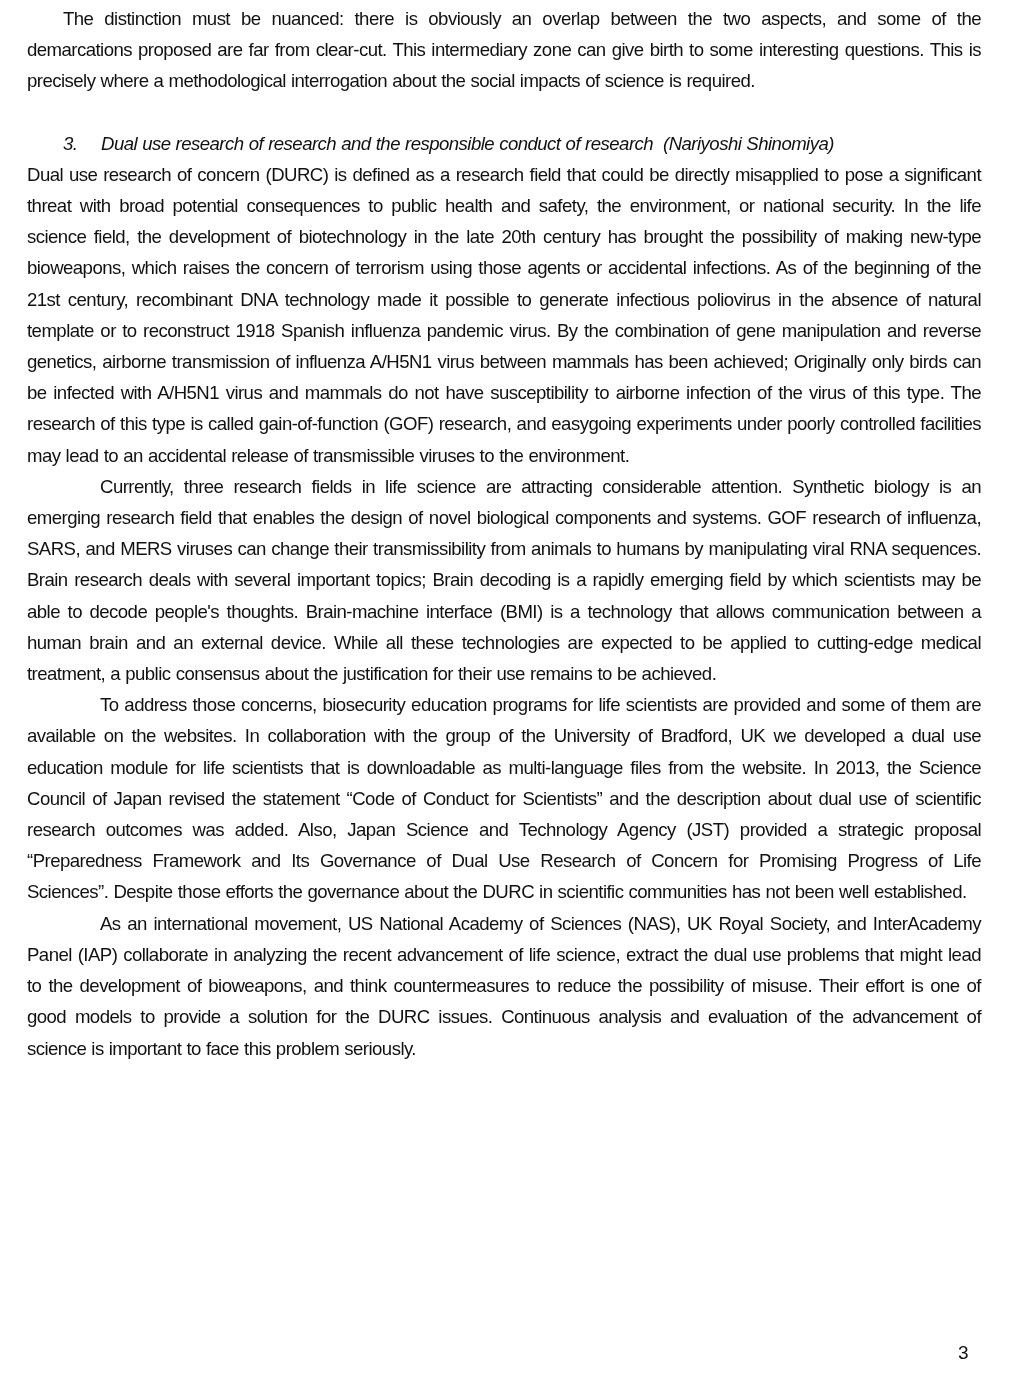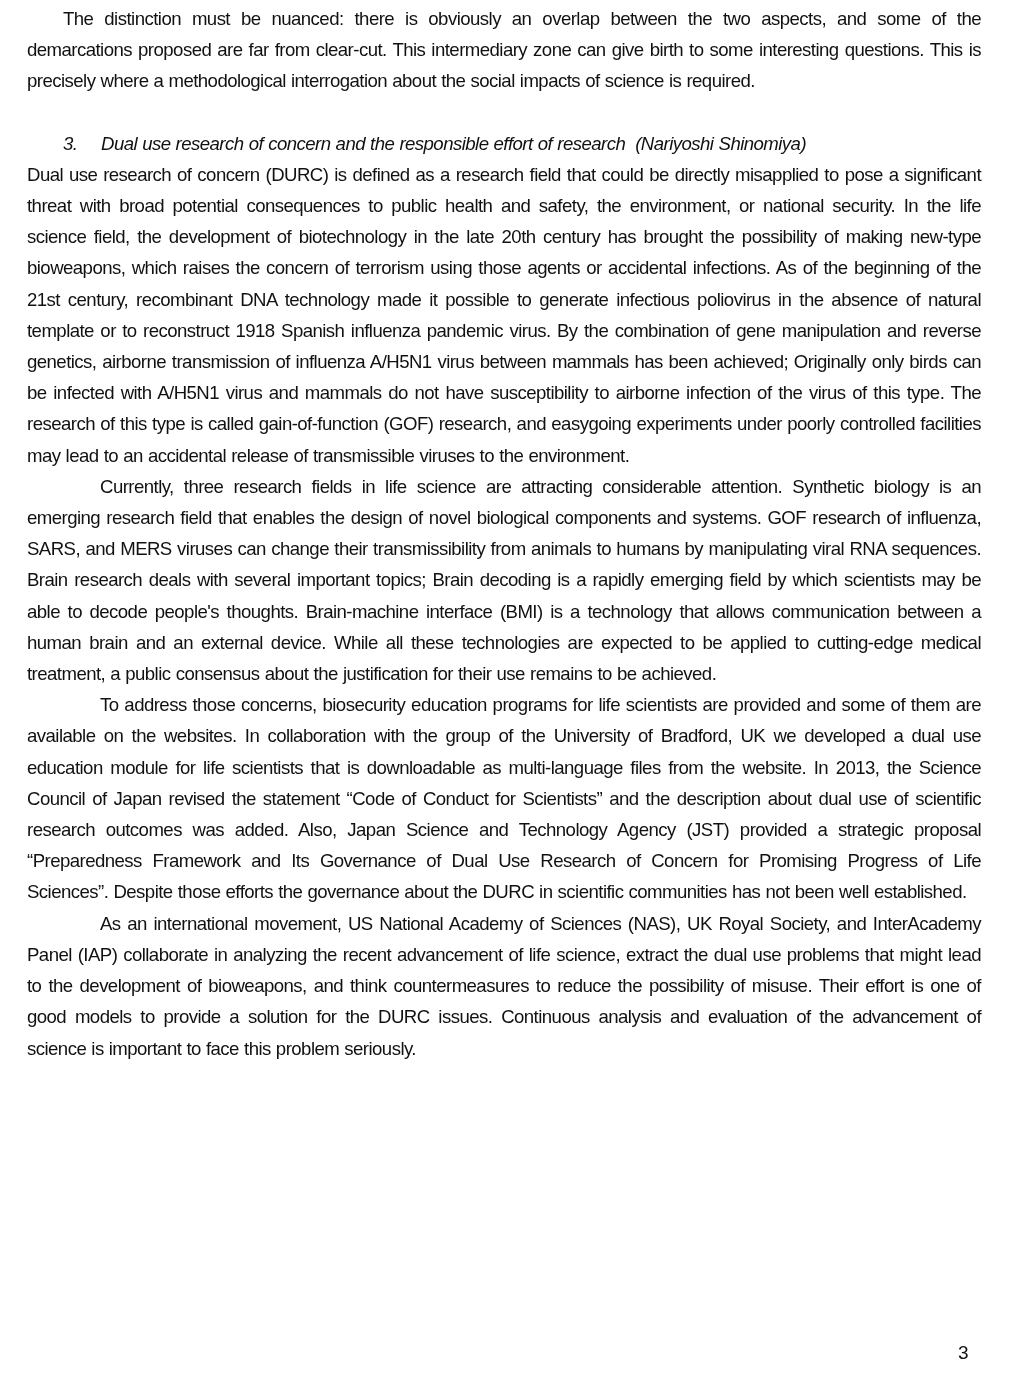--- a/index.html
+++ b/index.html
@@ -24,21 +24,21 @@
     font-family: "Liberation Sans", sans-serif; font-size: 19px; color: #111111;
   }
 </style>
 </head>
 <body>
 
 <div class="page">
   <p class="para indent-small">The distinction must be nuanced: there is obviously an overlap between the two aspects, and some of the demarcations proposed are far from clear-cut. This intermediary zone can give birth to some interesting questions. This is precisely where a methodological interrogation about the social impacts of science is required.</p>
 
   <p class="heading">
-    <span class="num">3.</span><span>Dual use research of concern and the responsible effort of research</span><span class="author">(Nariyoshi Shinomiya)</span>
+    <span class="num">3.</span><span>Dual use research of research and the responsible conduct of research</span><span class="author">(Nariyoshi Shinomiya)</span>
   </p>
 
   <p class="para">Dual use research of concern (DURC) is defined as a research field that could be directly misapplied to pose a significant threat with broad potential consequences to public health and safety, the environment, or national security. In the life science field, the development of biotechnology in the late 20th century has brought the possibility of making new-type bioweapons, which raises the concern of terrorism using those agents or accidental infections. As of the beginning of the 21st century, recombinant DNA technology made it possible to generate infectious poliovirus in the absence of natural template or to reconstruct 1918 Spanish influenza pandemic virus. By the combination of gene manipulation and reverse genetics, airborne transmission of influenza A/H5N1 virus between mammals has been achieved; Originally only birds can be infected with A/H5N1 virus and mammals do not have susceptibility to airborne infection of the virus of this type. The research of this type is called gain-of-function (GOF) research, and easygoing experiments under poorly controlled facilities may lead to an accidental release of transmissible viruses to the environment.</p>
   <p class="para indent">Currently, three research fields in life science are attracting considerable attention. Synthetic biology is an emerging research field that enables the design of novel biological components and systems. GOF research of influenza, SARS, and MERS viruses can change their transmissibility from animals to humans by manipulating viral RNA sequences. Brain research deals with several important topics; Brain decoding is a rapidly emerging field by which scientists may be able to decode people's thoughts. Brain-machine interface (BMI) is a technology that allows communication between a human brain and an external device. While all these technologies are expected to be applied to cutting-edge medical treatment, a public consensus about the justification for their use remains to be achieved.</p>
   <p class="para indent">To address those concerns, biosecurity education programs for life scientists are provided and some of them are available on the websites. In collaboration with the group of the University of Bradford, UK we developed a dual use education module for life scientists that is downloadable as multi-language files from the website. In 2013, the Science Council of Japan revised the statement “Code of Conduct for Scientists” and the description about dual use of scientific research outcomes was added. Also, Japan Science and Technology Agency (JST) provided a strategic proposal “Preparedness Framework and Its Governance of Dual Use Research of Concern for Promising Progress of Life Sciences”. Despite those efforts the governance about the DURC in scientific communities has not been well established.</p>
   <p class="para indent">As an international movement, US National Academy of Sciences (NAS), UK Royal Society, and InterAcademy Panel (IAP) collaborate in analyzing the recent advancement of life science, extract the dual use problems that might lead to the development of bioweapons, and think countermeasures to reduce the possibility of misuse. Their effort is one of good models to provide a solution for the DURC issues. Continuous analysis and evaluation of the advancement of science is important to face this problem seriously.</p>
 </div>
 
 <div class="page-number">3</div>
 

